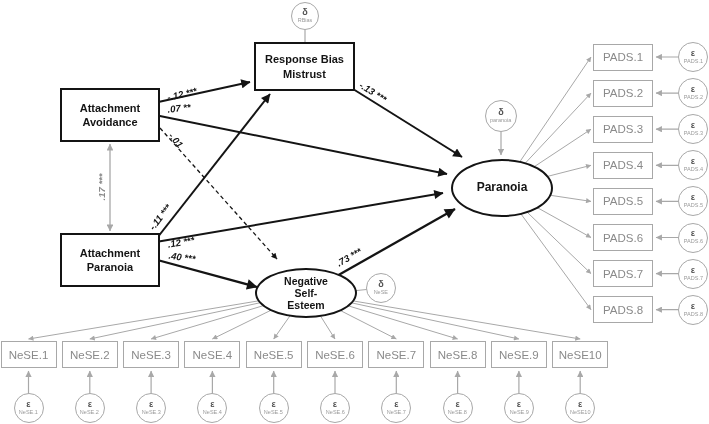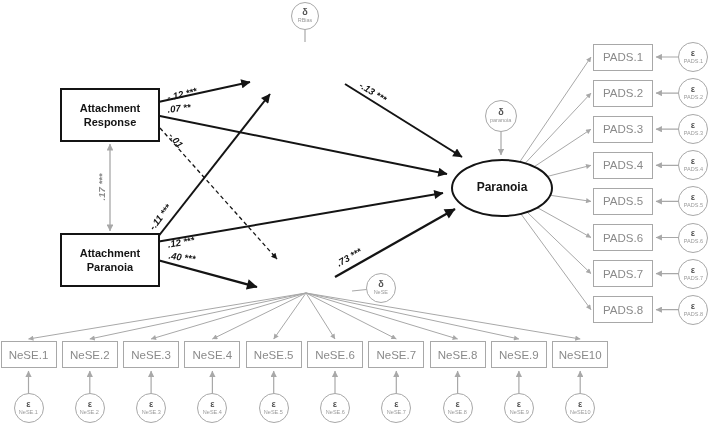--- a/index.html
+++ b/index.html
@@ -86,28 +86,37 @@
       <line x1="306" y1="293" x2="457.59999999999997" y2="339" stroke="#a8a8a8" stroke-width="1" marker-end="url(#ag)"></line>
       <line x1="457.59999999999997" y1="408" x2="457.59999999999997" y2="371" stroke="#a8a8a8" stroke-width="1.2" marker-end="url(#ag)"></line>
       <line x1="306" y1="293" x2="518.9" y2="339" stroke="#a8a8a8" stroke-width="1" marker-end="url(#ag)"></line>
       <line x1="518.9" y1="408" x2="518.9" y2="371" stroke="#a8a8a8" stroke-width="1.2" marker-end="url(#ag)"></line>
       <line x1="306" y1="293" x2="580.1999999999999" y2="339" stroke="#a8a8a8" stroke-width="1" marker-end="url(#ag)"></line>
       <line x1="580.1999999999999" y1="408" x2="580.1999999999999" y2="371" stroke="#a8a8a8" stroke-width="1.2" marker-end="url(#ag)"></line>
     </svg>
 
   <div class="s-box" style="left:60px;top:88px;width:100px;height:54px">
     <div>Attachment</div>
-    <div>Response</div>
+    <div>Avoidance</div>
   </div>
   <div class="s-box" style="left:60px;top:233px;width:100px;height:54px">
     <div>Attachment</div>
     <div>Paranoia</div>
   </div>
+  <div class="s-box" style="left:254px;top:42px;width:101px;height:49px">
+    <div>Response Bias</div>
+    <div>Mistrust</div>
+  </div>
   <div class="s-ellipse" style="left:451px;top:159px;width:102px;height:58px;font-size:12px">
     <div>Paranoia</div>
+  </div>
+  <div class="s-ellipse" style="left:255px;top:268px;width:102px;height:50px;font-size:10.5px">
+    <div>Negative</div>
+    <div>Self-</div>
+    <div>Esteem</div>
   </div>
 
   <div class="g-circle" style="left:291px;top:2px;width:28px;height:28px">
     <div class="g-glyph">δ</div>
     <div class="g-sub">RBias</div>
   </div>
   <div class="g-circle" style="left:485px;top:100px;width:32px;height:32px">
     <div class="g-glyph">δ</div>
     <div class="g-sub">paranoia</div>
   </div>

